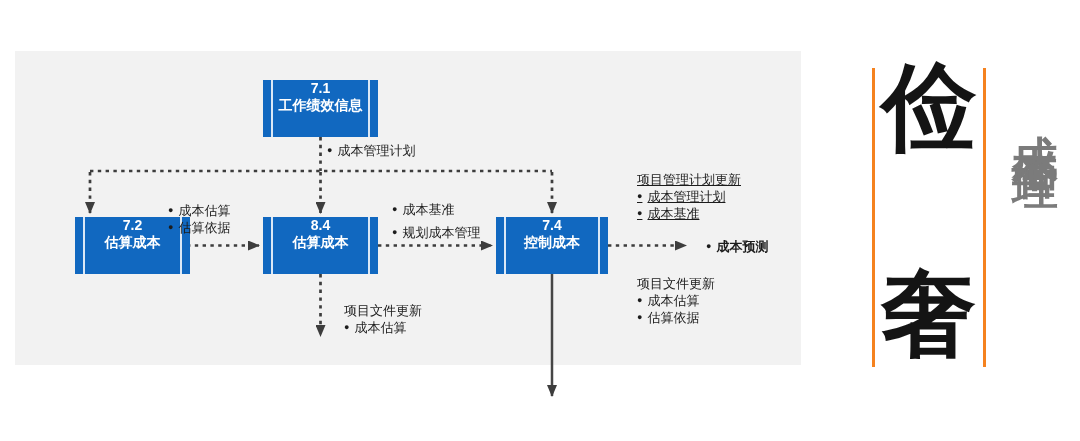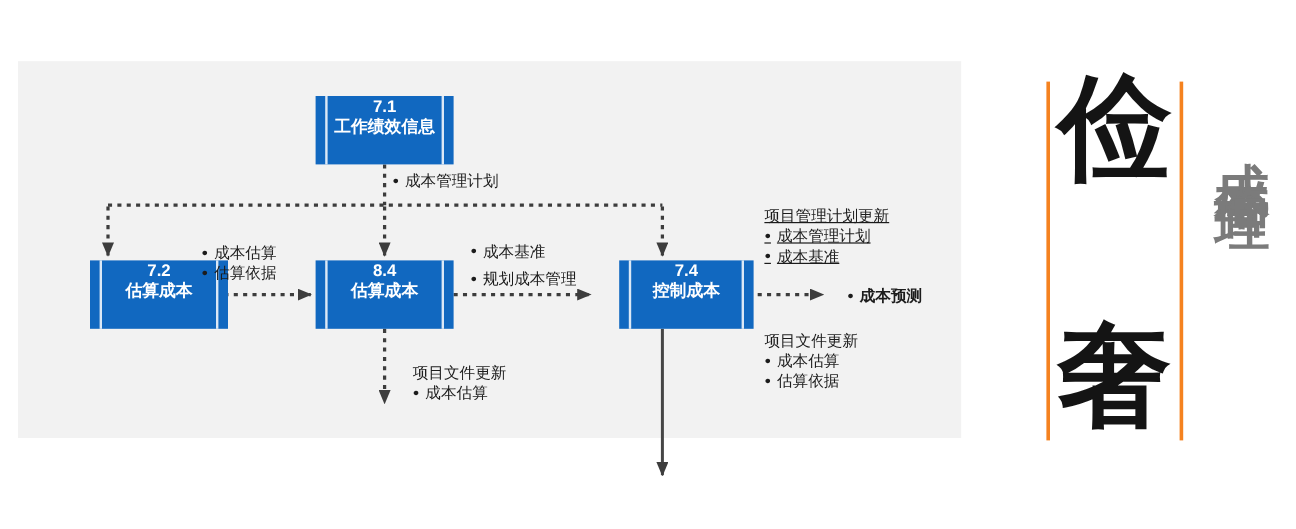--- a/index.html
+++ b/index.html
@@ -16,21 +16,21 @@
     display:flex;flex-direction:column;align-items:center;justify-content:flex-start;
     font-weight:bold;line-height:17px;font-size:14px;text-align:center;
   }
   .pbox::before,.pbox::after{
     content:"";position:absolute;top:0;bottom:0;width:2px;background:rgba(255,255,255,0.85);
   }
   .pbox::before{left:8px;} .pbox::after{right:8px;}
   .box-71{left:263px;top:80px;}
   .box-72{left:33px;top:217px;margin-left:42px;}
   .box-73{left:263px;top:217px;}
-  .box-74{left:516px;top:217px;width:112px;}
+  .box-74{left:496px;top:217px;width:112px;}
   .lgroup{position:absolute;font-size:13px;color:#1c1c1c;white-space:nowrap;line-height:15.5px;}
   .lgroup .li::before{content:"●";font-size:9px;margin-right:5px;vertical-align:2px;}
   .lg-cmp{left:327px;top:143px;}
   .lg-est{left:168px;top:202px;line-height:17px;}
   .lg-bud{left:392px;top:198px;line-height:22px;}
   .lg-pmu{left:637px;top:172px;line-height:16px;text-decoration:underline;}
   .lg-fc{left:706px;top:239px;font-weight:bold;}
   .lg-dur{left:637px;top:276px;line-height:16px;}
   .lg-dub{left:344px;top:302px;line-height:17px;}
   .lg-ctl{left:580px;top:386px;}

